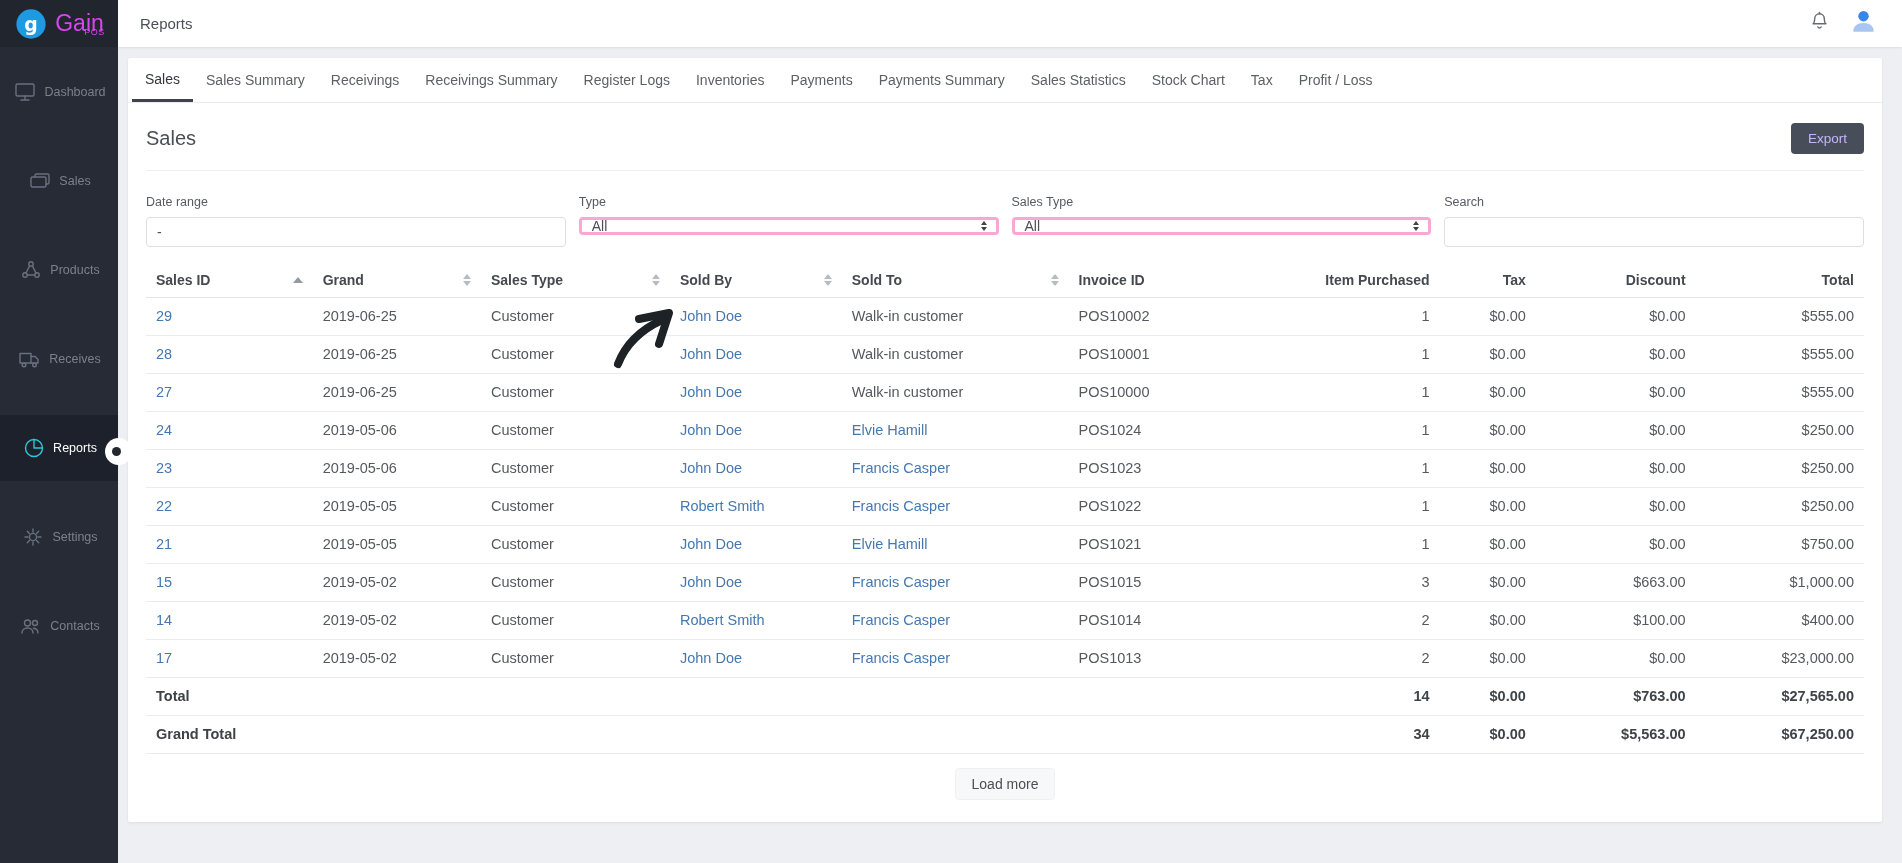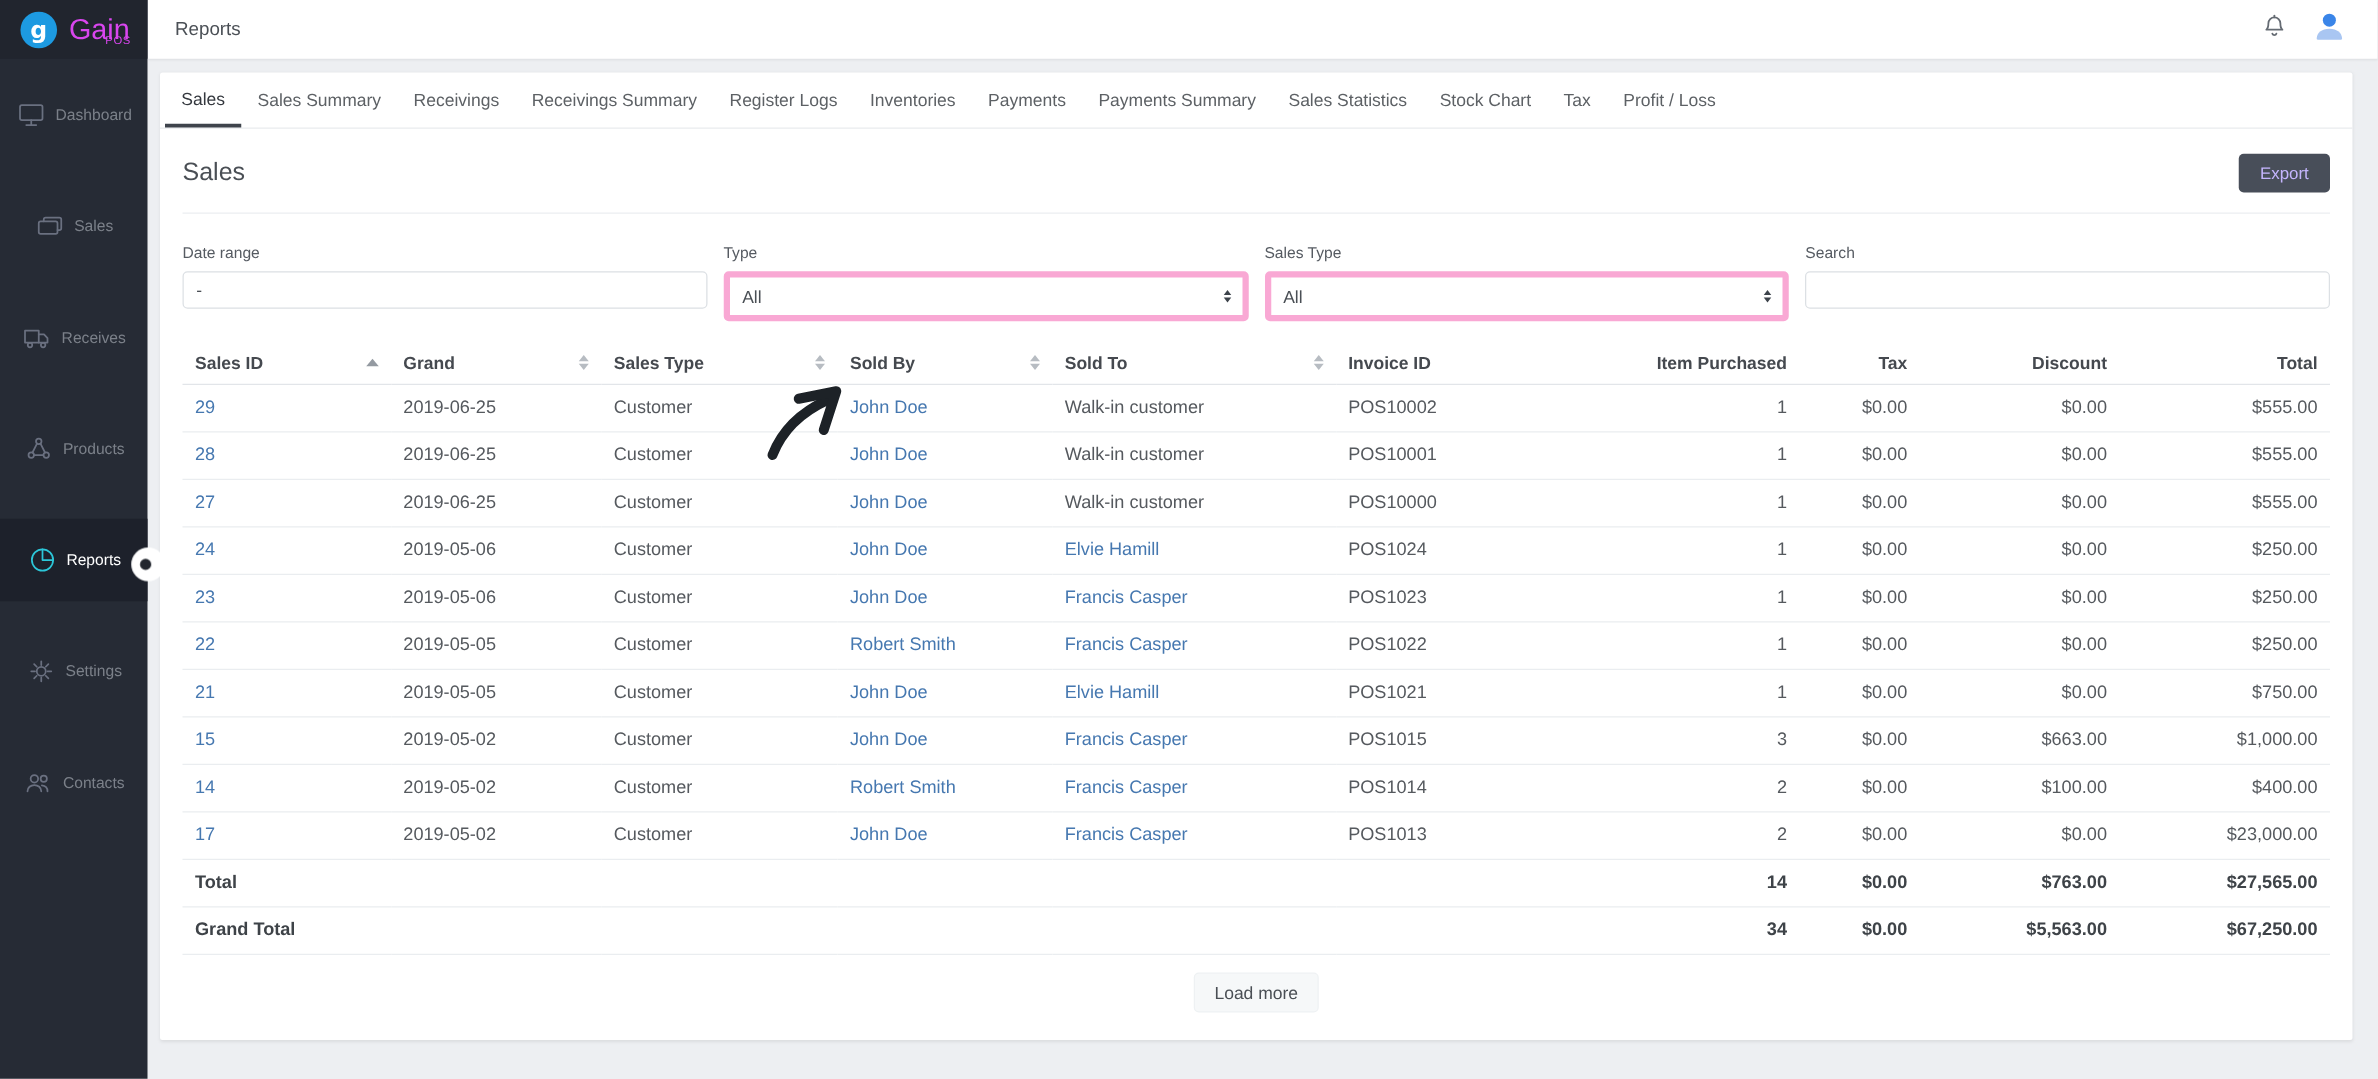--- a/index.html
+++ b/index.html
@@ -45,21 +45,21 @@
   
   .heading-row { display:flex; align-items:center; justify-content:space-between; padding:20px 0 16px; border-bottom:1px solid #eceef1; }
   .heading-row h1 { font-size:20px; font-weight:400; color:#4a4f55; }
   .export-btn { background:#484e59; color:#c4b5fd; border:none; border-radius:4px; font-size:13.5px; padding:8px 17px; cursor:pointer; font-family:"Liberation Sans", sans-serif; }
 
   
   .filters { display:flex; gap:13px; padding:24px 0 16px; }
   .filter { flex:1; }
   .f-label { font-size:12.5px; color:#565b62; margin-bottom:8px; }
   .f-input { width:100%; height:30px; border:1px solid #dce0e4; border-radius:4px; padding:0 10px; font-size:14px; color:#4a4f55; font-family:"Liberation Sans", sans-serif; outline:none; background:#fff; }
-  .f-select { position:relative; width:100%; height:40px; border:5px solid #f9a8d4; border-radius:4px; padding:0 24px 0 10px; font-size:14px; color:#4a4f55; display:flex; align-items:center; cursor:pointer; background:#fff; }
+  .f-select { position:relative; width:100%; height:18px; border:3px solid #f9a8d4; border-radius:4px; padding:0 24px 0 10px; font-size:14px; color:#4a4f55; display:flex; align-items:center; cursor:pointer; background:#fff; }
   .f-arrows { position:absolute; right:9px; top:50%; transform:translateY(-50%); display:flex; flex-direction:column; align-items:center; color:#3d434b; }
   .f-arrows .tri-u { width:0; height:0; border-left:3.5px solid transparent; border-right:3.5px solid transparent; border-bottom:4.5px solid currentColor; margin-bottom:2px; }
   .f-arrows .tri-d { width:0; height:0; border-left:3.5px solid transparent; border-right:3.5px solid transparent; border-top:4.5px solid currentColor; }
 
   
   table { width:100%; border-collapse:collapse; table-layout:fixed; }
   th { height:34px; border-bottom:1px solid #e2e5e9; font-size:14px; font-weight:bold; color:#45494f; padding:0 10px; }
   .th-inner { display:flex; align-items:center; }
   .th-inner.left { justify-content:space-between; }
   .th-inner.right { justify-content:flex-end; }
@@ -111,37 +111,37 @@
             <span class="s-icon"><svg width="26" height="26" viewBox="0 0 26 26">
                 <rect x="4" y="9" width="15" height="10" rx="1.5"></rect>
                 <path d="M8 9V7.5A1.5 1.5 0 0 1 9.5 6H20.5A1.5 1.5 0 0 1 22 7.5V14.5A1.5 1.5 0 0 1 20.5 16H19"></path>
               </svg></span>
             <span class="s-label">Sales</span>
           </div>
         </div>
         <div class="s-item">
           <div class="s-inner">
             <span class="s-icon"><svg width="26" height="26" viewBox="0 0 26 26">
+                <circle cx="13" cy="7" r="2.2"></circle>
+                <circle cx="7" cy="18" r="2.2"></circle>
+                <circle cx="19" cy="18" r="2.2"></circle>
+                <path d="M11.6 8.9 L8 16 M14.4 8.9 L18 16 M9.3 18 h7.4"></path>
+              </svg></span>
+            <span class="s-label">Products</span>
+          </div>
+        </div>
+        <div class="s-item">
+          <div class="s-inner">
+            <span class="s-icon"><svg width="26" height="26" viewBox="0 0 26 26">
                 <path d="M3 7.5h11v9.5H3z"></path>
                 <path d="M14 10.5h4.2l2.8 3v3.5H14"></path>
                 <circle cx="7" cy="19" r="1.8"></circle>
                 <circle cx="17.5" cy="19" r="1.8"></circle>
               </svg></span>
             <span class="s-label">Receives</span>
-          </div>
-        </div>
-        <div class="s-item">
-          <div class="s-inner">
-            <span class="s-icon"><svg width="26" height="26" viewBox="0 0 26 26">
-                <circle cx="13" cy="7" r="2.2"></circle>
-                <circle cx="7" cy="18" r="2.2"></circle>
-                <circle cx="19" cy="18" r="2.2"></circle>
-                <path d="M11.6 8.9 L8 16 M14.4 8.9 L18 16 M9.3 18 h7.4"></path>
-              </svg></span>
-            <span class="s-label">Products</span>
           </div>
         </div>
         <div class="s-item active">
           <div class="s-inner">
             <span class="s-icon"><svg width="26" height="26" viewBox="0 0 26 26">
                 <circle cx="13" cy="13" r="8.5"></circle>
                 <path d="M13 4.5 v8.5 h8.5"></path>
               </svg></span>
             <span class="s-label">Reports</span>
           </div>

